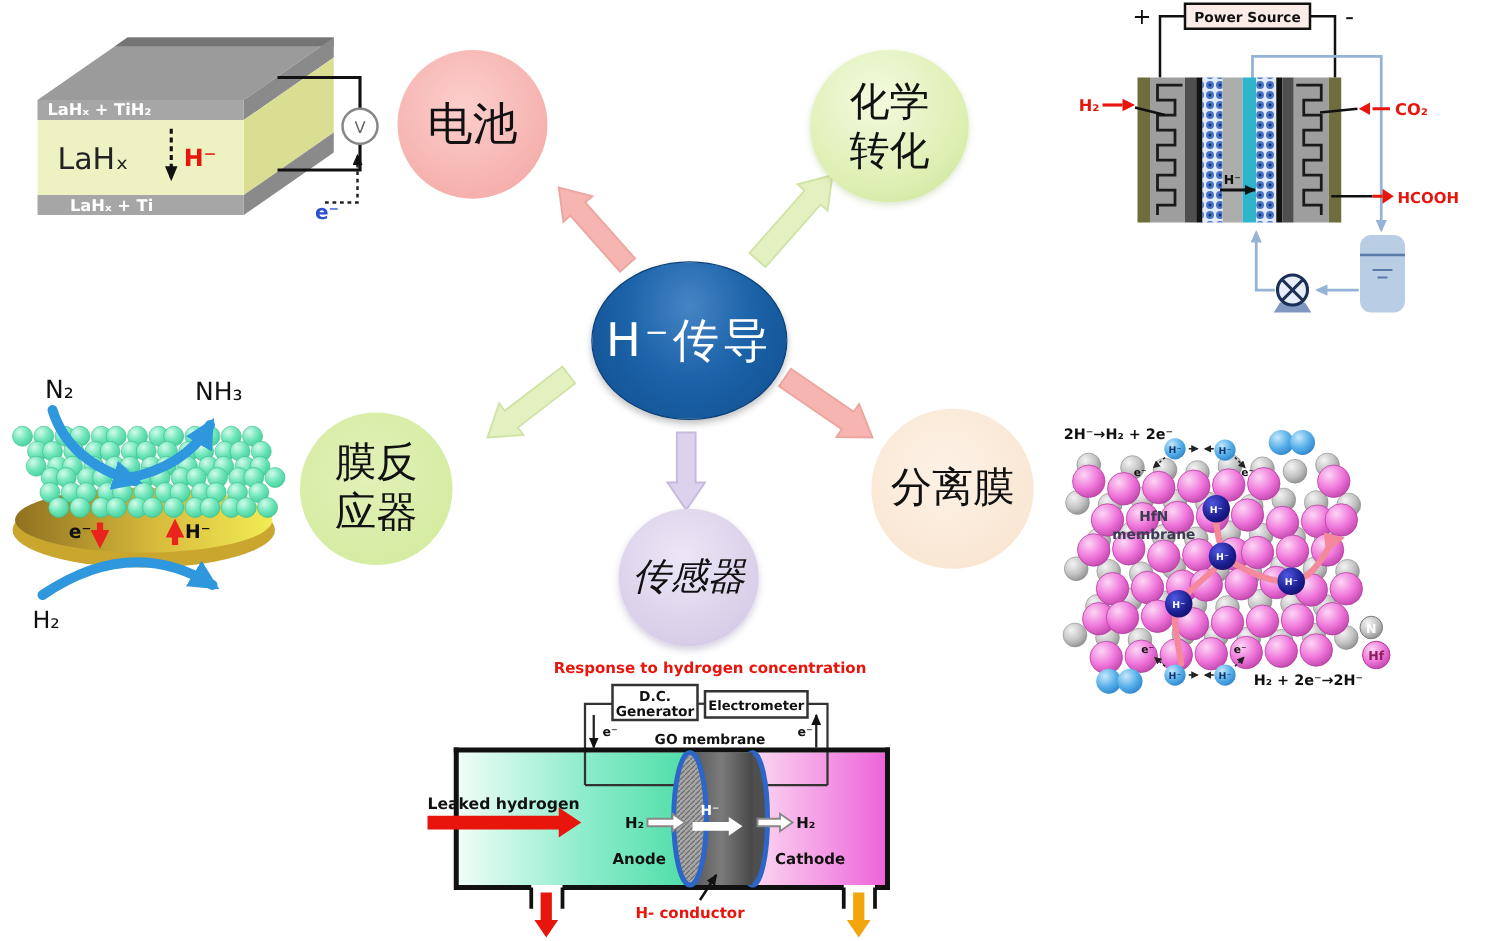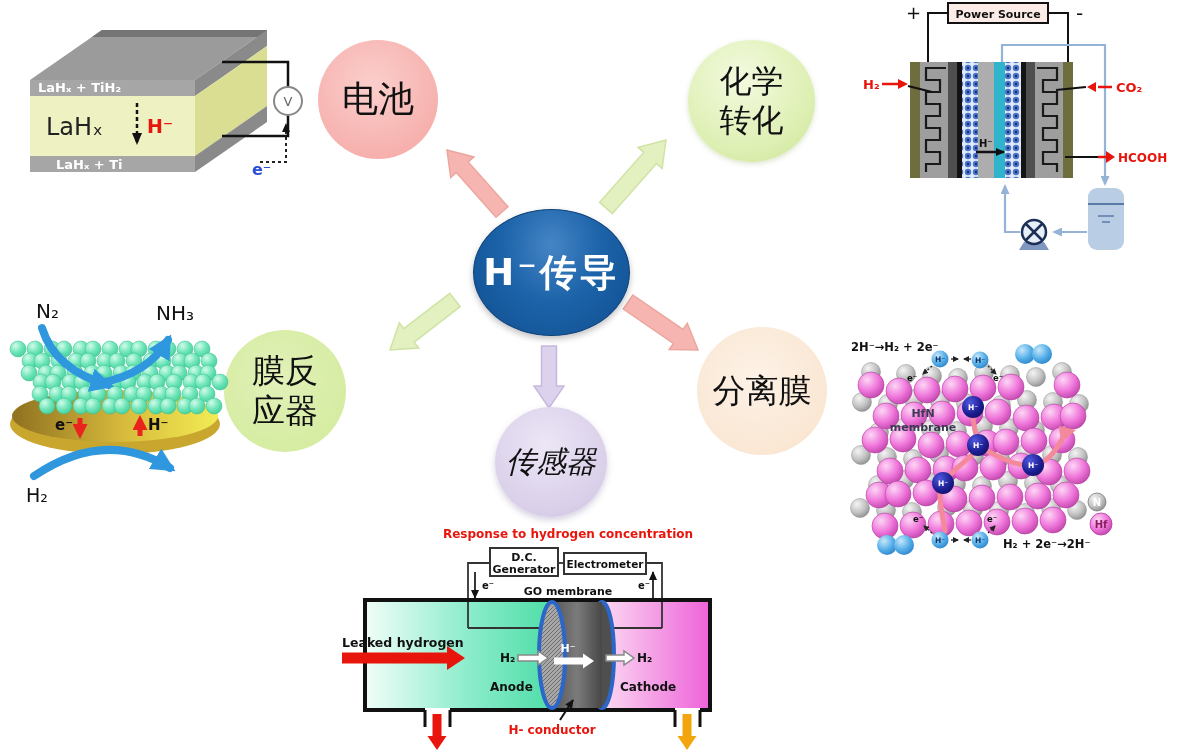--- a/index.html
+++ b/index.html
@@ -5,32 +5,32 @@
   html,body{margin:0;padding:0;background:#fff;}
   #canvas{position:relative;width:1193px;height:753px;background:#fff;overflow:hidden;
           font-family:"DejaVu Sans",sans-serif;}
   .abs{position:absolute;}
   svg{overflow:visible;}
   
   .hub{position:absolute;left:473px;top:209px;width:155px;height:125px;border-radius:50%;
        background:radial-gradient(ellipse at 50% 28%, #4585c5 0%, #1c63a9 45%, #0f4d8e 100%);
        border:1px solid #0c4179;display:flex;align-items:center;justify-content:center;
        box-shadow:0 3px 6px rgba(0,0,0,.25);}
-  .hub span{color:#fff;font-weight:bold;font-size:37px;letter-spacing:3px;}
+  .hub span{color:#fff;font-weight:normal;font-size:37px;letter-spacing:3px;}
   
   .bubble{position:absolute;border-radius:50%;display:flex;flex-direction:column;
           align-items:center;justify-content:center;text-align:center;
           font-family:"Liberation Serif","DejaVu Serif",serif;color:#111;}
   .bubble .bl{line-height:1.22;}
   #b-battery{left:318px;top:40px;width:120px;height:119px;font-size:36px;
              background:radial-gradient(circle at 45% 38%, #fbcfcc 0%, #f6b1ae 70%, #f2a5a2 100%);}
-  #b-chem{left:688px;top:40px;width:127px;height:122px;font-size:32px;
+  #b-chem{left:648px;top:40px;width:127px;height:122px;font-size:32px;
           background:radial-gradient(circle at 42% 32%, #f3fadf 0%, #ddefb2 65%, #c9e293 100%);
           box-shadow:0 2px 5px rgba(120,150,60,.25);}
-  #b-react{left:224px;top:330px;width:122px;height:122px;font-size:33px;
+  #b-react{left:240px;top:330px;width:122px;height:122px;font-size:33px;
            background:radial-gradient(circle at 45% 40%, #e2f1b9 0%, #d5eca1 75%, #cde697 100%);}
   #b-sep{left:697px;top:327px;width:130px;height:128px;font-size:33px;
          background:radial-gradient(circle at 45% 40%, #fdf2e6 0%, #fae7d4 70%, #f7dfc6 100%);justify-content:center;}
   #b-sens{left:495px;top:407px;width:112px;height:110px;font-size:30px;
           background:radial-gradient(circle at 45% 35%, #ece6f6 0%, #d9cfe9 70%, #cbbfe0 100%);
           box-shadow:0 3px 6px rgba(90,70,130,.25);font-style:italic;}
   
   text{font-family:"DejaVu Sans",sans-serif;}
   .tb{font-weight:bold;}
   .red{fill:#e8150c;}

